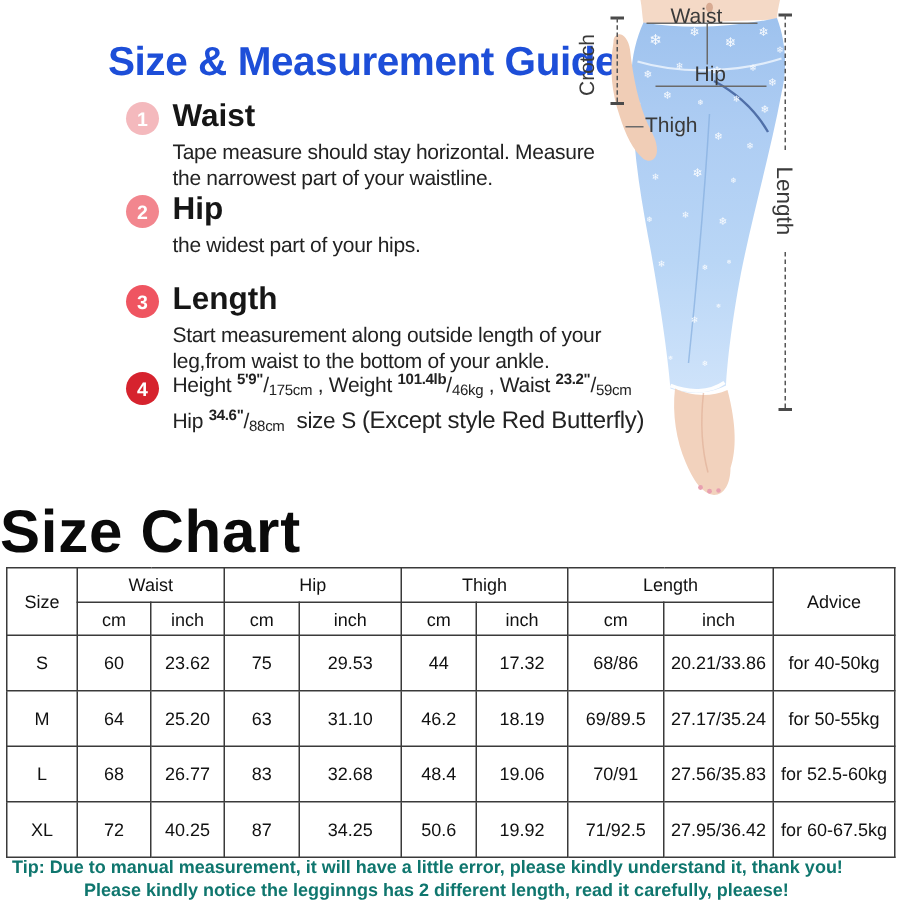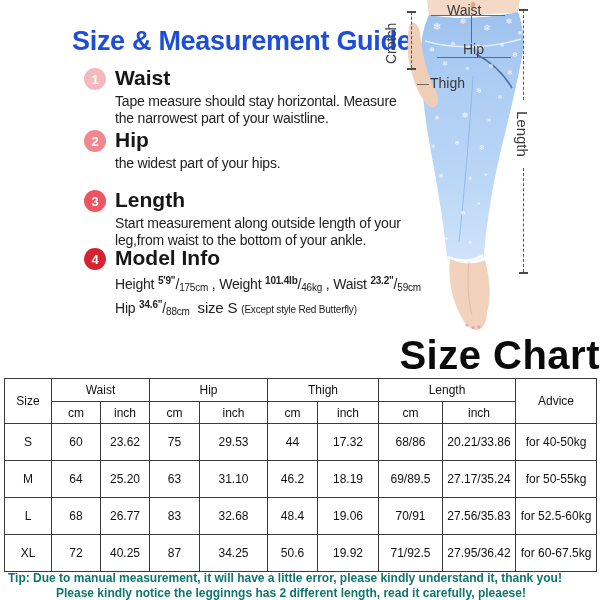--- a/index.html
+++ b/index.html
@@ -11,35 +11,35 @@
               letter-spacing:-0.3px;color:#1d4ed8;white-space:nowrap;}
   .guide-item{position:absolute;left:84px;display:flex;gap:9px;width:330px;}
   .badge{width:22px;height:22px;border-radius:50%;flex:0 0 22px;color:#fff;
          font-size:13px;font-weight:700;display:flex;align-items:center;justify-content:center;margin-top:2px;}
   .g-head{font-size:21px;font-weight:700;color:#161616;line-height:24px;margin-bottom:3px;}
   .g-line{font-size:14px;line-height:16.5px;color:#222;white-space:nowrap;letter-spacing:-0.2px;}
   .mi-n{font-size:14px;}
   .mi-sup{font-size:10px;vertical-align:5px;font-weight:700;}
   .mi-sub{font-size:10px;vertical-align:-2px;}
   .mi-size{font-size:15px;font-weight:400;}
-  .mi-small{font-size:10px;}
+  .mi-small{font-size:16px;}
 
   
   .figure-svg{position:absolute;left:375px;top:0;}
   .ann-label{position:absolute;font-size:14px;color:#3a3a3a;white-space:nowrap;}
   .h-line{position:absolute;height:1px;background:#6a6a6a;}
   .v-line{position:absolute;width:1px;background:#6a6a6a;}
   .v-dash{position:absolute;width:0;border-left:1px dashed #555;}
   .cap{position:absolute;height:2px;background:#4a4a4a;}
   .vert-label{position:absolute;writing-mode:vertical-rl;font-size:15px;color:#3a3a3a;
               text-align:center;background:#fff;padding:2px 0;}
   .vert-label.flip{transform:rotate(180deg);background:transparent;font-size:14px;}
 
   
-  .chart-title{position:absolute;left:0;top:333px;width:600px;text-align:right;
+  .chart-title{position:absolute;left:0;top:333px;width:600px;text-align:left;
                font-size:40px;font-weight:700;color:#0a0a0a;letter-spacing:0.5px;}
   table.size-chart{position:absolute;left:4px;top:378px;width:592px;border-collapse:collapse;
                    font-size:12px;color:#111;table-layout:fixed;}
   table.size-chart th,table.size-chart td{border:1px solid #3a3a3a;text-align:center;
                    vertical-align:middle;font-weight:400;padding:0;}
   thead tr.r1 th{height:22px;}
   thead tr.r2 th{height:21px;}
   tbody tr td{height:36px;}
 
   .tips{position:absolute;left:8px;top:571px;font-size:12px;font-weight:700;color:#0f766e;line-height:14.5px;}
@@ -74,21 +74,20 @@
     <div>
       <div class="g-head">Length</div>
       <div class="g-line">Start measurement along outside length of your</div>
       <div class="g-line">leg,from waist to the bottom of your ankle.</div>
     </div>
   </div>
 
   <div class="guide-item" style="top:246px;">
     <span class="badge" style="background: rgb(214, 35, 46);">4</span>
     <div>
-      <div class="g-head">Model Info</div>
       <div class="g-line"><span class="mi-n">Height </span><span class="mi-sup">5'9"</span><span class="mi-n">/</span><span class="mi-sub">175cm</span><span class="mi-n"> , Weight </span><span class="mi-sup">101.4lb</span><span class="mi-n">/</span><span class="mi-sub">46kg</span><span class="mi-n"> , Waist </span><span class="mi-sup">23.2"</span><span class="mi-n">/</span><span class="mi-sub">59cm</span></div>
       <div class="g-line"><span class="mi-n">Hip </span><span class="mi-sup">34.6"</span><span class="mi-n">/</span><span class="mi-sub">88cm</span><span class="mi-size">&nbsp; size S </span><span class="mi-small">(Except style Red Butterfly)</span></div>
     </div>
   </div>
 
   <svg class="figure-svg" width="220" height="340" viewBox="0 0 220 340">
     <defs>
       <linearGradient id="legGrad" x1="0" y1="0" x2="0" y2="1">
         <stop offset="0" stop-color="#9ec2ee"></stop>
         <stop offset="0.3" stop-color="#aecdf3"></stop>

